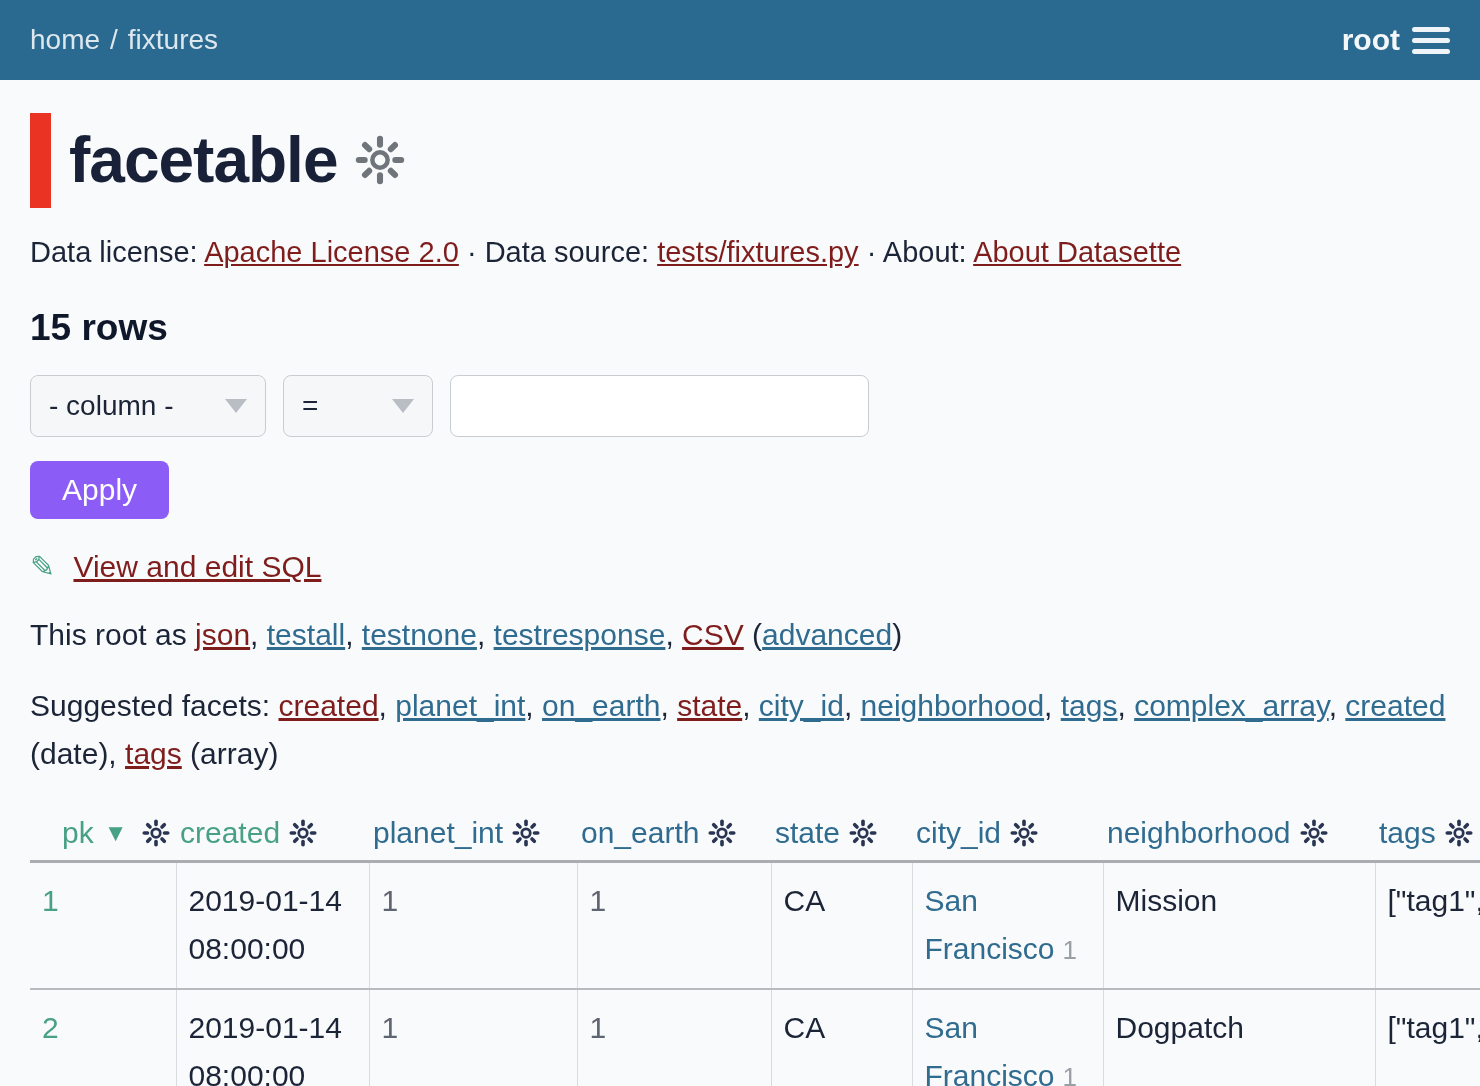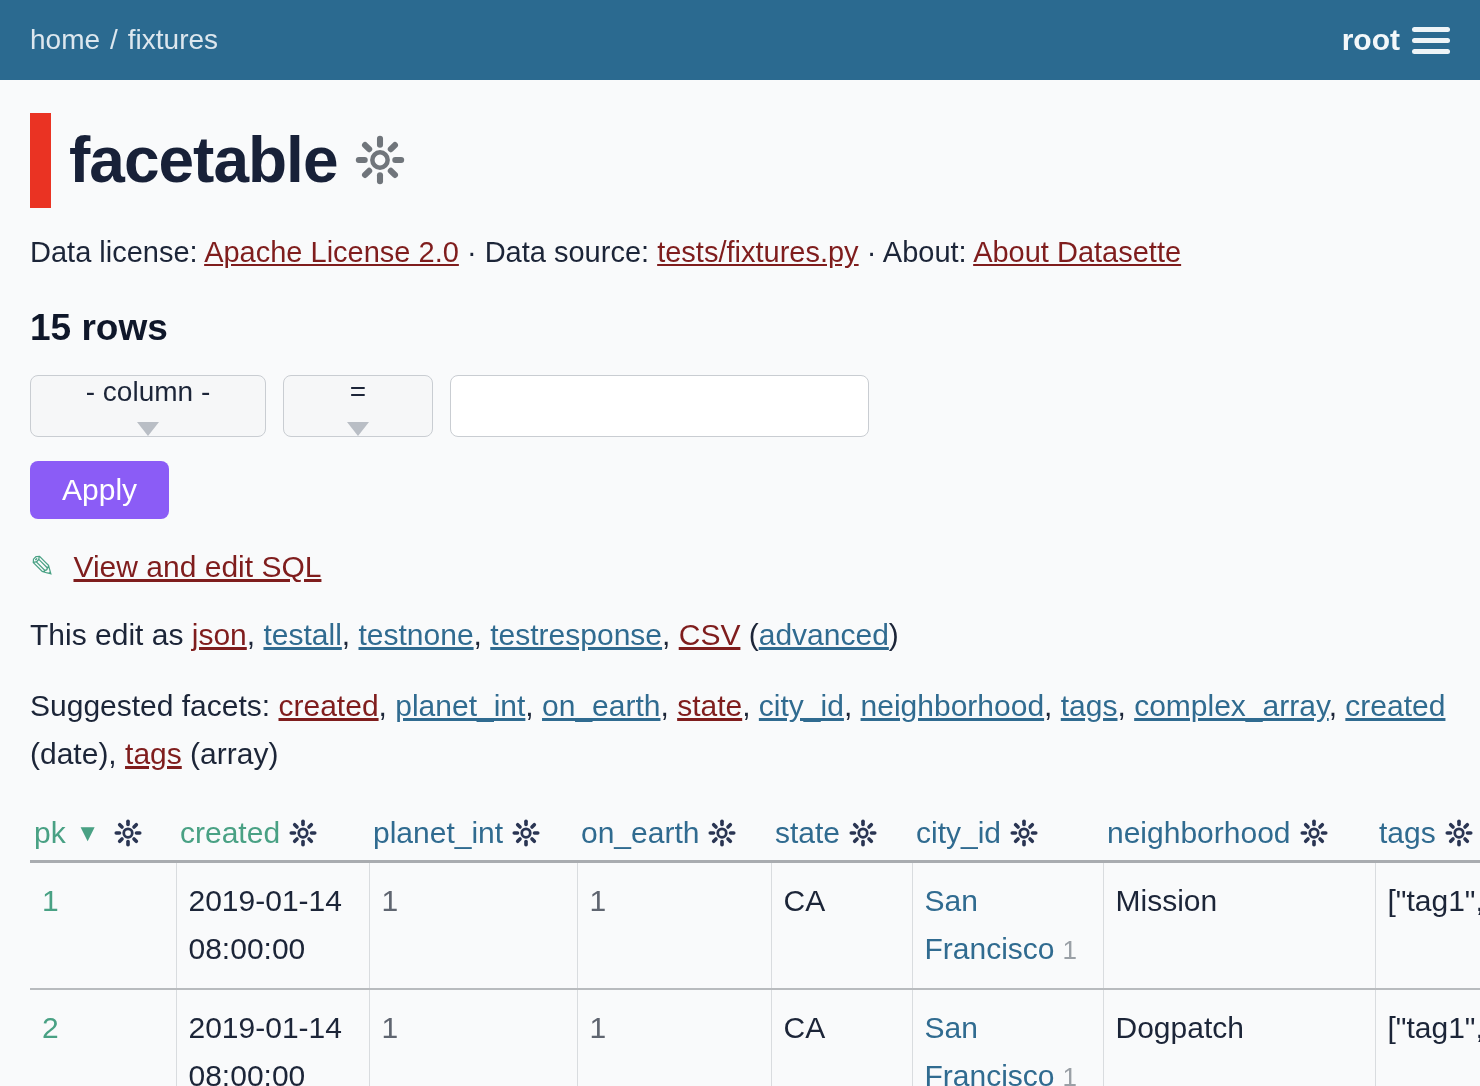--- a/index.html
+++ b/index.html
@@ -31,21 +31,21 @@
   .title-gear{width:54px;height:54px;cursor:pointer;}
   .meta{margin-top:28px;font-size:29px;}
   a.glink{color:#7f1d1d;text-decoration:underline;}
   a.blink{color:#306b90;text-decoration:underline;}
   .rows-heading{font-size:37px;font-weight:bold;margin:38px 0 0 0;color:#0f172a;}
   
   .filter-row{margin-top:26px;display:flex;gap:17px;}
   .fake-select{
     height:62px;box-sizing:border-box;border:1px solid #c9cdd2;border-radius:8px;
     background:#f6f7f8;display:flex;align-items:center;justify-content:space-between;
-    padding:0 18px;font-size:28px;color:#1c2538;cursor:pointer;flex-direction:column;
+    padding:0 18px;font-size:28px;color:#1c2538;cursor:pointer;
   }
   .sel-col{width:236px;}
   .sel-op{width:150px;}
   .sel-arrow{width:0;height:0;border-left:11px solid transparent;border-right:11px solid transparent;border-top:14px solid #b9bec5;}
   .filter-input{
     width:419px;height:62px;box-sizing:border-box;border:1px solid #c9cdd2;border-radius:8px;
     background:#ffffff;font-size:28px;padding:0 16px;font-family:"Liberation Sans",sans-serif;
   }
   .apply-btn{
     margin-top:24px;background:#8b5cf6;color:#fff;border:none;border-radius:8px;
@@ -153,21 +153,21 @@
   <button class="apply-btn">Apply</button>
 
   
   <p class="sql-line">
     <span class="pencil">✎</span>
     <a href="#" class="glink">View and edit SQL</a>
   </p>
 
   
   <p class="export-line">
-    <span>This edit as </span><span id="export-links"><a href="#" class="glink">json</a>, <a href="#" class="blink">testall</a>, <a href="#" class="blink">testnone</a>, <a href="#" class="blink">testresponse</a>, <a href="#" class="glink">CSV</a> (<a href="#" class="blink">advanced</a>)</span>
+    <span>This root as </span><span id="export-links"><a href="#" class="glink">json</a>, <a href="#" class="blink">testall</a>, <a href="#" class="blink">testnone</a>, <a href="#" class="blink">testresponse</a>, <a href="#" class="glink">CSV</a> (<a href="#" class="blink">advanced</a>)</span>
   </p>
 
   
   <p class="facets-line">
     <span>Suggested facets: </span><span id="facet-links"><a href="#" class="glink">created</a>, <a href="#" class="blink">planet_int</a>, <a href="#" class="blink">on_earth</a>, <a href="#" class="glink">state</a>, <a href="#" class="blink">city_id</a>, <a href="#" class="blink">neighborhood</a>, <a href="#" class="blink">tags</a>, <a href="#" class="blink">complex_array</a>, <a href="#" class="blink">created</a> (date), <a href="#" class="glink">tags</a> (array)</span>
   </p>
 
   
   <div class="table-wrap">
     <table>
@@ -176,21 +176,21 @@
           <col class="c-created">
           <col class="c-planet">
           <col class="c-earth">
         <col class="c-state">
           <col class="c-city">
           <col class="c-hood">
           <col class="c-tags">
       </colgroup>
       <thead>
           <tr id="table-head-row">
-            <th><a href="#" class="col-label green" style="text-decoration: none;">pk</a><span class="sort-arrow">▼</span><span class="gear"><svg width="30" height="30" viewBox="0 0 24 24" fill="none" stroke="currentColor">
+            <th><a href="#" class="col-label green" style="text-decoration: none; margin-left: 28px;">pk</a><span class="sort-arrow">▼</span><span class="gear"><svg width="30" height="30" viewBox="0 0 24 24" fill="none" stroke="currentColor">
                   <circle cx="12" cy="12" r="3.4" stroke-width="2.2"></circle>
                   <g stroke-width="2.9" stroke-linecap="round">
                     <line x1="18.8" y1="12" x2="21.4" y2="12"></line>
                     <line x1="16.81" y1="16.81" x2="18.65" y2="18.65"></line>
                     <line x1="12" y1="18.8" x2="12" y2="21.4"></line>
                     <line x1="7.19" y1="16.81" x2="5.35" y2="18.65"></line>
                     <line x1="5.2" y1="12" x2="2.6" y2="12"></line>
                     <line x1="7.19" y1="7.19" x2="5.35" y2="5.35"></line>
                     <line x1="12" y1="5.2" x2="12" y2="2.6"></line>
                     <line x1="16.81" y1="7.19" x2="18.65" y2="5.35"></line>

